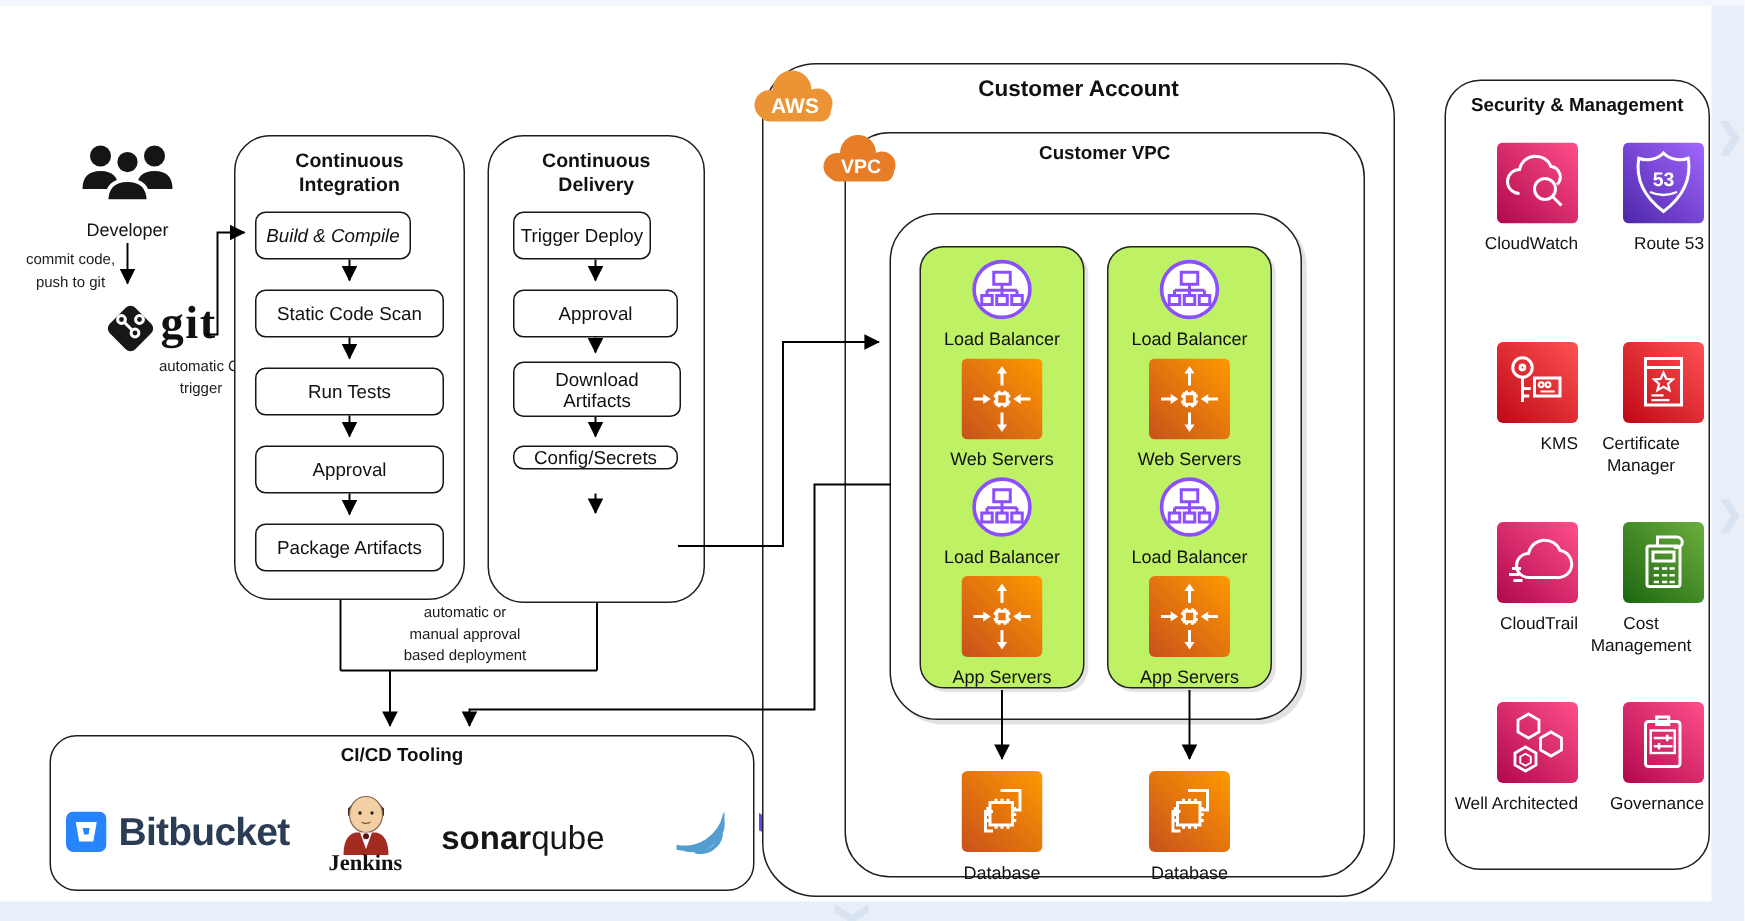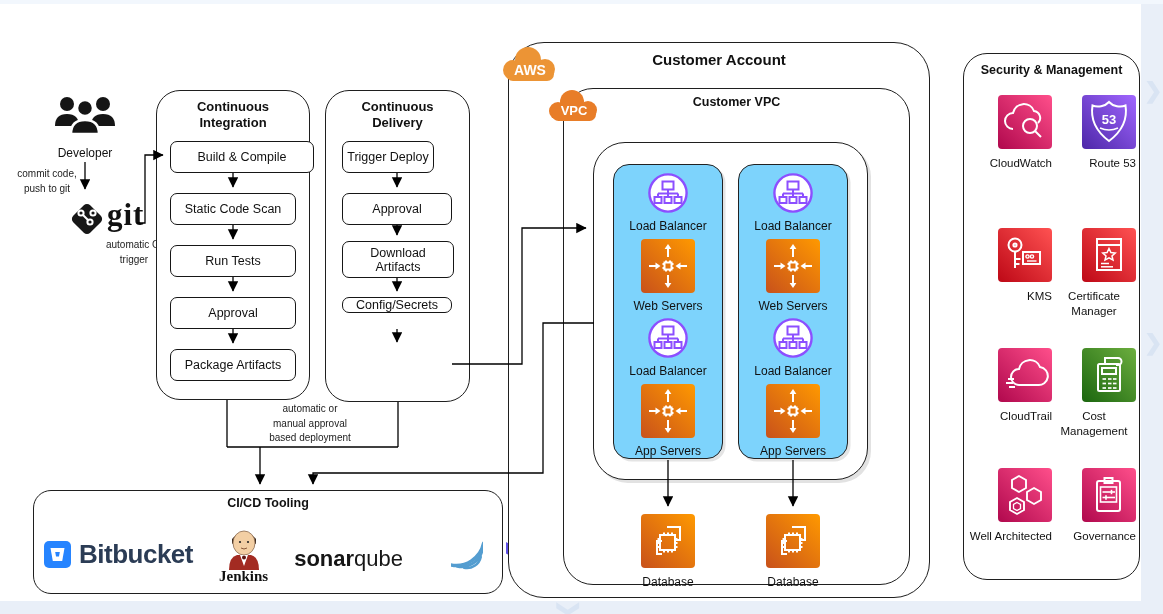--- a/index.html
+++ b/index.html
@@ -8,21 +8,21 @@
   .abs{position:absolute;}
   .edge{background:#e9eff8;}
   .chev{position:absolute;color:#d9e4f3;font-size:22px;font-weight:bold;}
   .bigbox{position:absolute;border:1.5px solid #1f1f1f;border-radius:26px;background:#fff;box-sizing:border-box;}
   .titlelbl{position:absolute;font-weight:bold;font-size:13px;text-align:center;line-height:1.2;}
   .step{position:absolute;border:1.4px solid #161616;border-radius:7px;background:#fff;display:flex;align-items:center;justify-content:center;text-align:center;font-size:12.5px;line-height:1.12;box-sizing:border-box;}
   .note{position:absolute;font-size:10px;text-align:center;line-height:1.45;color:#1c1c1c;}
   .svglayer{position:absolute;left:0;top:0;z-index:5;pointer-events:none;}
   .icolbl{font-size:12px;text-align:center;}
   .shadowbox{box-shadow:3px 3px 0 #e2e2e2;}
-  .col{position:absolute;border:1.35px solid #222;border-radius:16px;background:#7dd3fc;box-shadow:2.5px 2.5px 0 #e4e4e4;display:flex;flex-direction:column;align-items:center;box-sizing:border-box;padding-top:7px;}
+  .col{position:absolute;border:1.35px solid #222;border-radius:16px;background:#bef264;box-shadow:2.5px 2.5px 0 #e4e4e4;display:flex;flex-direction:column;align-items:center;box-sizing:border-box;padding-top:7px;}
   .col .gap4{height:4px;} .col .gap6{height:6px;}
   .seccell{position:absolute;width:84px;display:flex;flex-direction:column;align-items:flex-end;}
   .seccell .lbl{font-size:11.5px;text-align:center;line-height:1.3;margin-top:7px;}
   .dbgroup{position:absolute;width:110px;display:flex;flex-direction:column;align-items:center;}
   .dbgroup .lbl{font-size:12px;margin-top:7px;}
   .cloudbadge{position:absolute;z-index:7;}
   .toolrow{position:absolute;display:flex;align-items:center;}
   .bb-text{font-size:26px;font-weight:600;color:#2b3c55;letter-spacing:-0.5px;margin-left:8px;}
   .jen-wrap{display:flex;flex-direction:column;align-items:center;margin-left:26px;}
   .jen-text{font-family:"Liberation Serif", serif;font-weight:bold;font-size:15px;margin-top:-2px;}
@@ -96,21 +96,21 @@
     </g>
   </svg>
   <div class="abs gittext" style="left:107px;top:197px;">git</div>
   <div class="note" style="left:98px;top:238px;width:72px;">
     <div>automatic CI</div>
     <div>trigger</div>
   </div>
 
   <div class="bigbox" style="left:156px;top:90px;width:154px;height:310px;border-radius:24px;"></div>
   <div class="titlelbl" style="left:178px;top:99px;width:110px;">Continuous Integration</div>
-  <div class="step" style="left:170px;top:141px;width:144px;height:32px;">Build &amp; Compile</div>
+  <div class="step" style="left:170px;top:141px;width:104px;height:32px;font-style:italic;">Build &amp; Compile</div>
   <div class="step" style="left:170px;top:193px;width:126px;height:32px;">Static Code Scan</div>
   <div class="step" style="left:170px;top:245px;width:126px;height:32px;">Run Tests</div>
   <div class="step" style="left:170px;top:297px;width:126px;height:32px;">Approval</div>
   <div class="step" style="left:170px;top:349px;width:126px;height:32px;">Package Artifacts</div>
 
   <div class="bigbox" style="left:325px;top:90px;width:145px;height:312px;border-radius:24px;"></div>
   <div class="titlelbl" style="left:350px;top:99px;width:95px;">Continuous Delivery</div>
   <div class="step" style="left:342px;top:141px;width:92px;height:32px;">Trigger Deploy</div>
   <div class="step" style="left:342px;top:193px;width:110px;height:32px;">Approval</div>
   <div class="step" style="left:342px;top:241px;width:112px;height:37px;padding:0 28px;">Download Artifacts</div>

